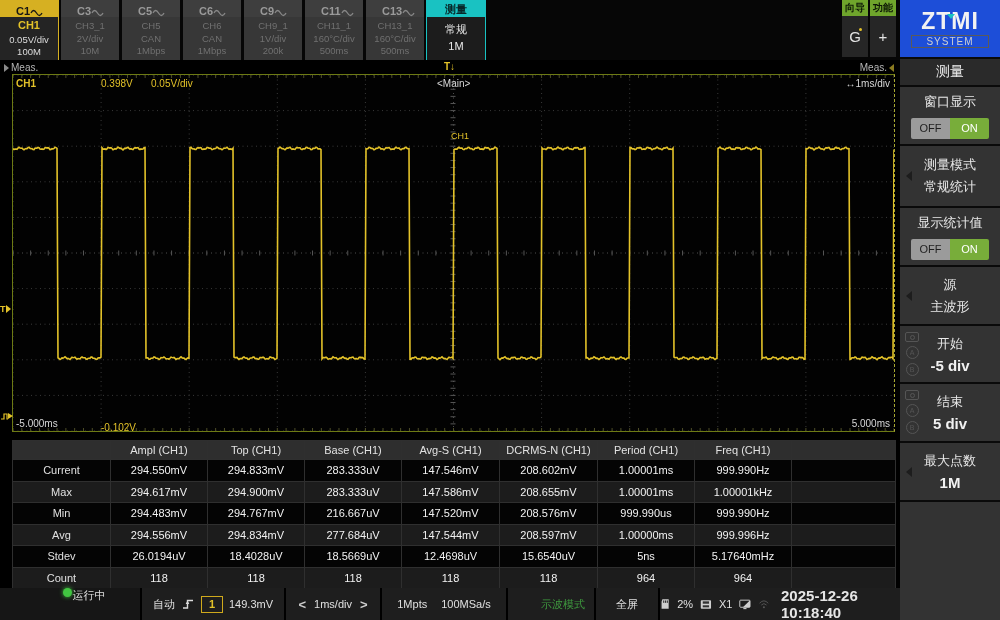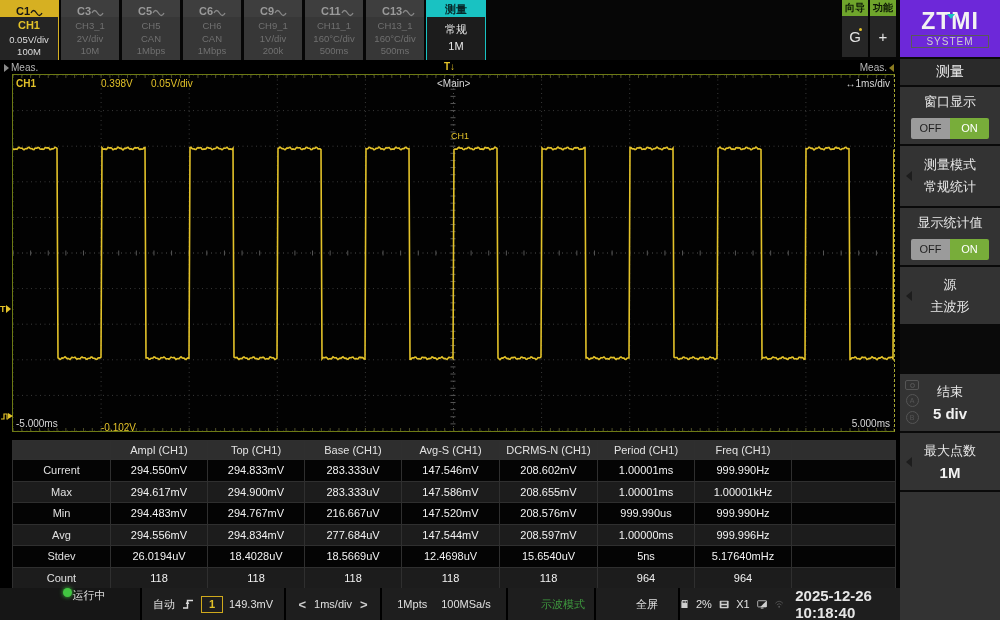--- a/index.html
+++ b/index.html
@@ -27,21 +27,21 @@
   .fnbtn{width:26px;height:58px;cursor:pointer;}
   .fn-head{height:16px;background:#6fa52c;color:#0d1806;font-size:10px;font-weight:bold;
            text-align:center;line-height:16px;}
   .fn-body{height:41px;background:#262626;color:#e3e3e3;display:flex;align-items:center;
            justify-content:center;font-size:15px;position:relative;}
   .g-dot{position:absolute;width:3px;height:3px;background:#e3c229;border-radius:50%;
          top:12px;right:6px;}
   
   .sidebar{position:absolute;left:900px;top:0;width:100px;height:620px;background:#0a0a0a;
            display:flex;flex-direction:column;gap:2px;}
-  .logo-box{height:57px;background:#6d28d9;display:flex;flex-direction:column;
+  .logo-box{height:57px;background:#1d4ed8;display:flex;flex-direction:column;
             align-items:center;justify-content:center;gap:2px;flex:none;}
   .logo-text{font-size:23px;font-weight:bold;color:#f2f2f2;letter-spacing:1px;position:relative;line-height:1;}
   .logo-tri{position:absolute;left:26px;top:4px;width:0;height:0;border-left:4px solid transparent;
             border-right:4px solid transparent;border-top:5px solid #19c2c2;}
   .logo-sub{font-size:10px;color:#cfcfcf;border:1px solid #5a5a5a;padding:0px 14px;letter-spacing:1px;}
   .side-title{height:26px;background:#2a2a2a;display:flex;align-items:center;justify-content:center;
               font-size:14px;color:#ededed;flex:none;}
   .panel{background:#333;position:relative;display:flex;flex-direction:column;align-items:center;
          justify-content:center;flex:none;cursor:pointer;color:#e8e8e8;}
   .panel .pl1{font-size:13px;}
@@ -93,21 +93,21 @@
       font-size:11px;color:#e0e0e0;flex:none;}
   .sb-run{width:140px;flex-direction:row;gap:1px;justify-content:center;align-items:flex-start;padding-left:10px;box-sizing:border-box;background:#161616;}
   .run-dot{width:9px;height:9px;border-radius:50%;background:#41c541;box-shadow:0 0 4px #41c541;margin-left:18px;}
   .sb-trig{width:142px;}
   .trig-num{border:1px solid #cfa91c;color:#e3c229;font-size:11px;font-weight:bold;
             width:20px;height:15px;display:flex;align-items:center;justify-content:center;}
   .sb-tb{width:94px;gap:8px;}
   .arr{color:#cfcfcf;font-size:13px;font-weight:bold;cursor:pointer;line-height:1;}
   .sb-acq{width:124px;gap:14px;}
   .sb-mode{width:62px;color:#3f9b3f;padding-left:24px;}
-  .sb-full{width:62px;padding-left:20px;}
+  .sb-full{width:62px;}
   .sb-icons{flex:1;gap:7px;justify-content:flex-end;padding-right:8px;}
   .dt{font-size:15px;color:#e6e6e6;font-weight:bold;margin-left:4px;}
   .dim{opacity:.45;}
 </style>
 </head>
 <body>
 
 <div id="app">
 
   <div class="topstrip">
@@ -759,27 +759,36 @@
       </div>
     </div>
 
 
     <div class="panel" style="height:57px;">
       <span class="chev"></span>
       <div class="pl1">源</div>
       <div class="pl2">主波形</div>
     </div>
 
-
-    <div class="panel" style="height:57px;margin-top:48px;">
+    <div class="panel" style="height:56px;">
       <div class="knob-icons">
         <span class="ki-knob"></span>
         <span class="ki-circ">A</span>
         <span class="ki-circ">B</span>
       </div>
+      <div class="pl1">开始</div>
+      <div class="pval">-5 div</div>
+    </div>
+
+    <div class="panel" style="height:57px;">
+      <div class="knob-icons">
+        <span class="ki-knob"></span>
+        <span class="ki-circ">A</span>
+        <span class="ki-circ">B</span>
+      </div>
       <div class="pl1">结束</div>
       <div class="pval">5 div</div>
     </div>
 
     <div class="panel" style="height:57px;">
       <span class="chev"></span>
       <div class="pl1">最大点数</div>
       <div class="pval">1M</div>
     </div>
 

